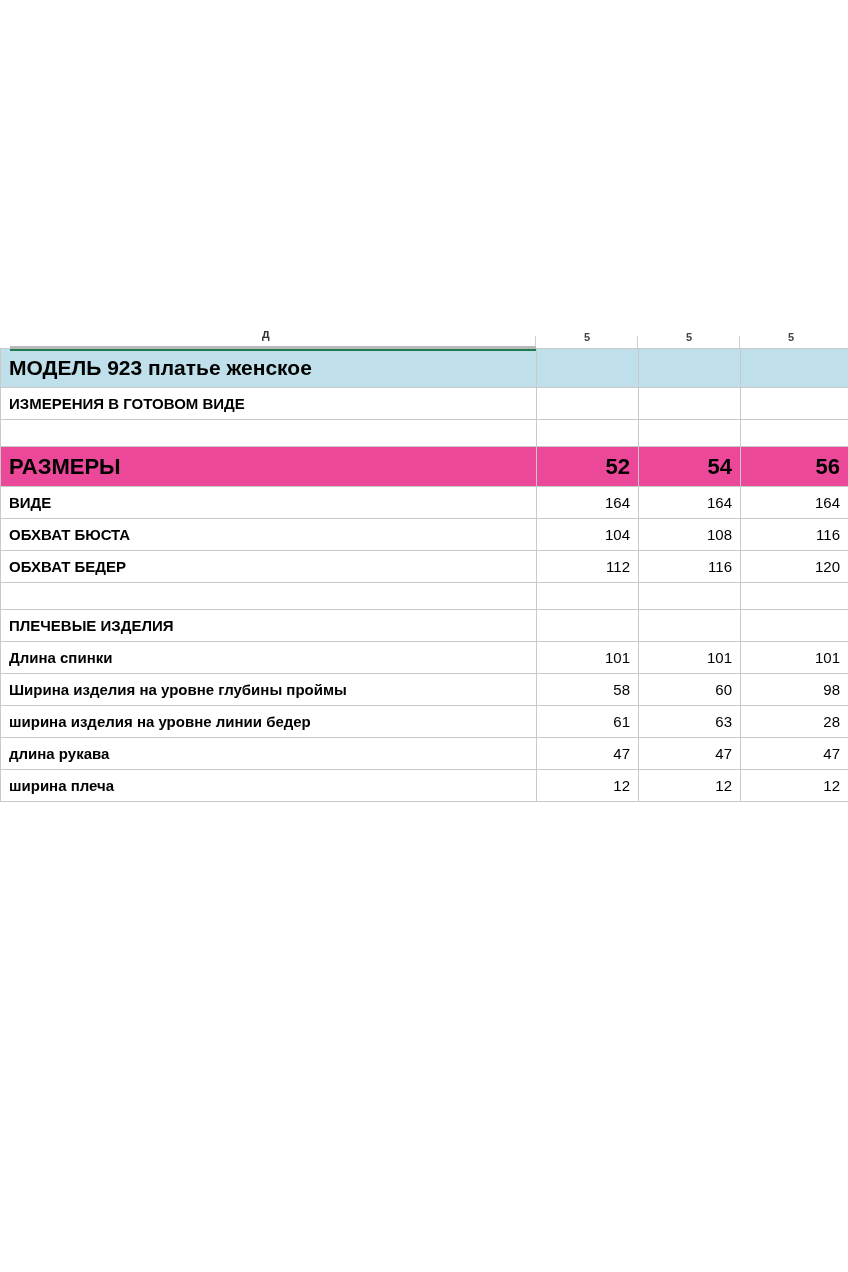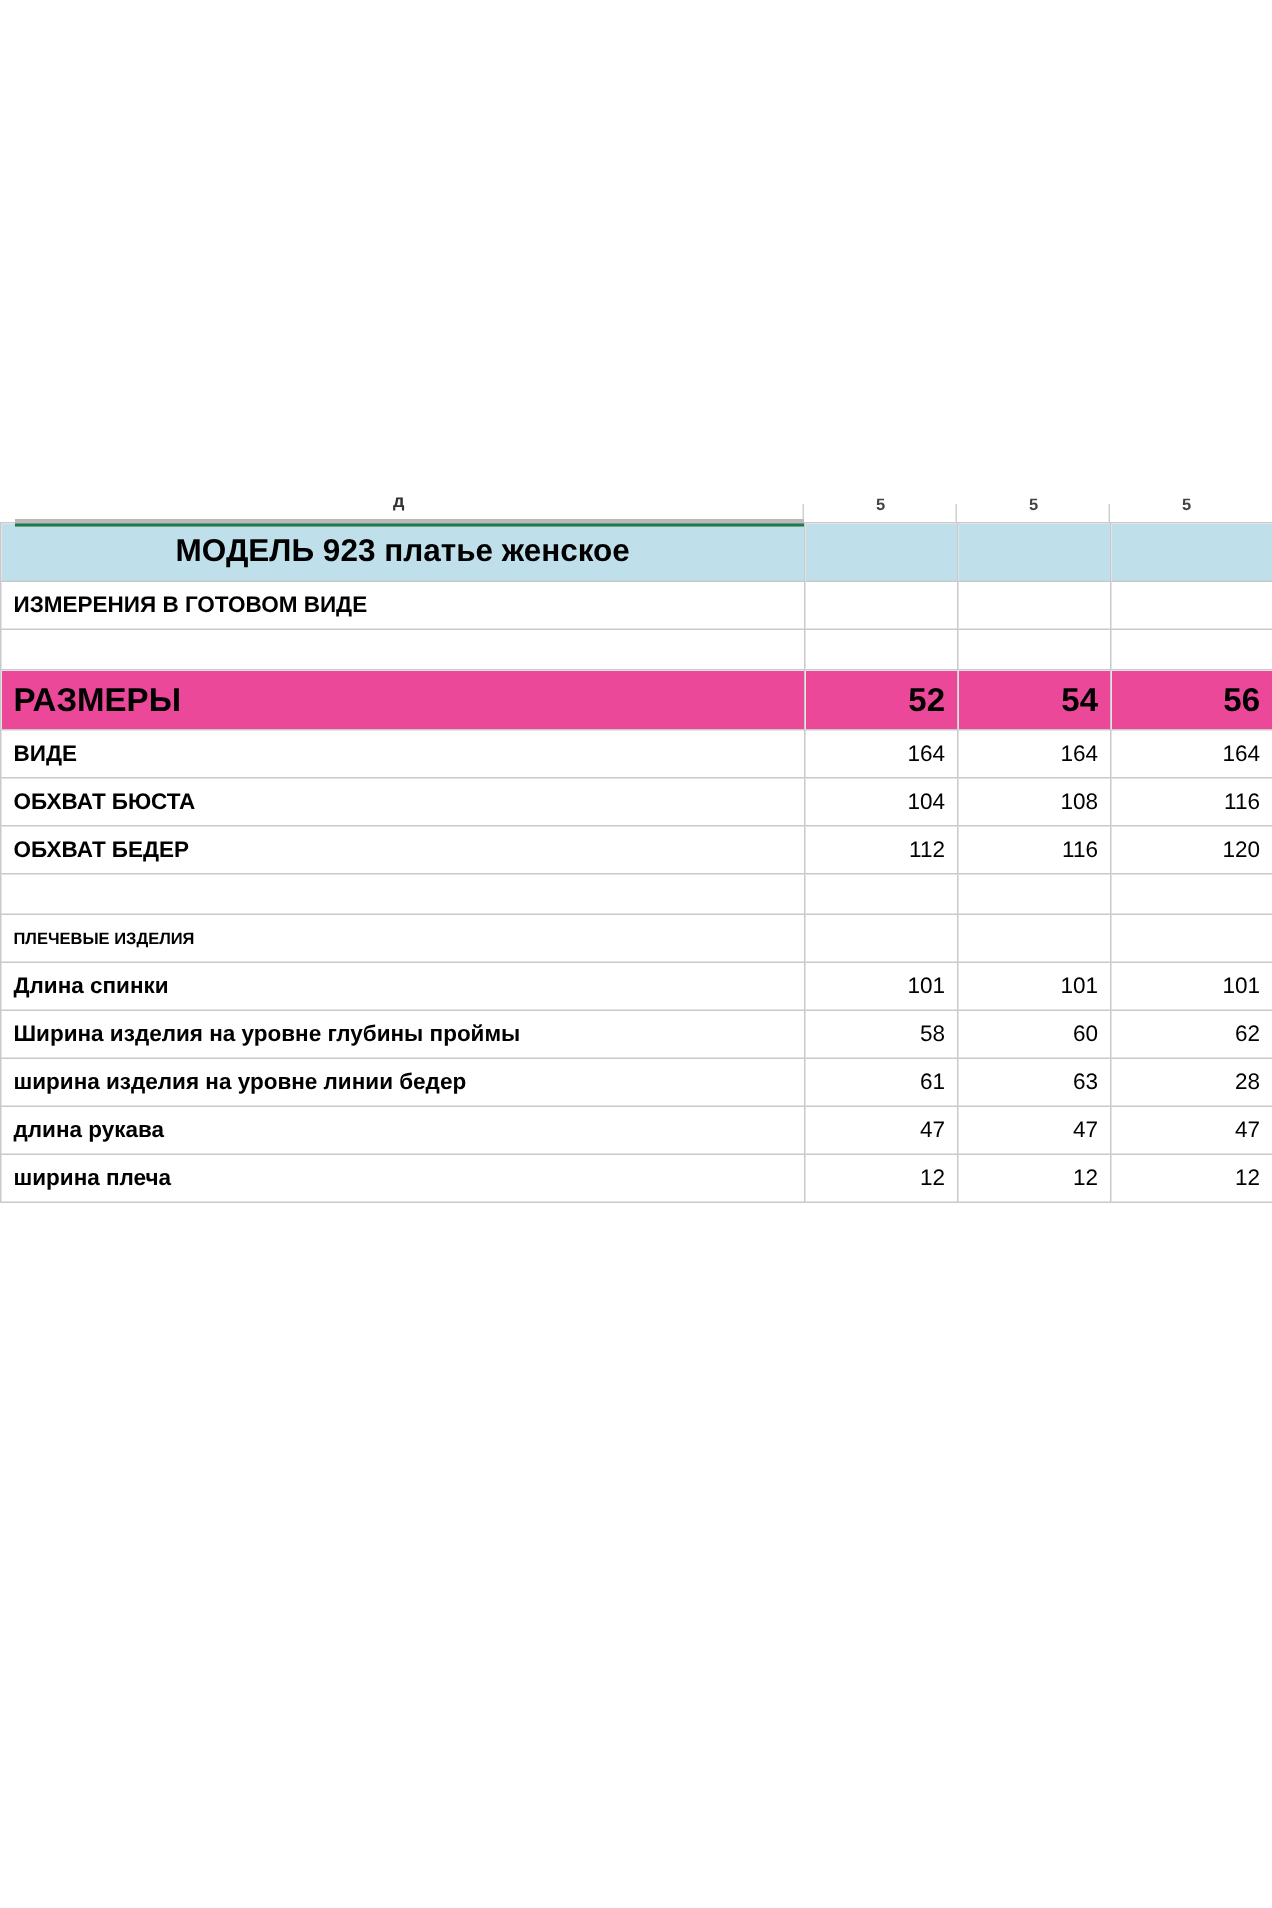--- a/index.html
+++ b/index.html
@@ -90,21 +90,21 @@
   td.label { text-align: left; }
   td.num { text-align: right; padding-right: 10px; }
 
   tr.title td {
     background: #bfe0ea;
     font-weight: bold;
     font-size: 21px;
     height: 38px;
     border-left: none;
   }
-  tr.title td.first { border-left: 1px solid #c9c9c9; text-align: center; }
+  tr.title td.first { border-left: 1px solid #c9c9c9; }
 
   tr.subtitle td {
     font-weight: bold;
     font-size: 15px;
   }
 
   tr.spacer td {
     height: 26px;
   }
 
@@ -112,21 +112,21 @@
     background: #ec4899;
     font-weight: bold;
     font-size: 22px;
     height: 39px;
   }
   tr.sizes td.num { font-size: 22px; }
 
   tr.row td.label { font-weight: bold; font-size: 15px; }
   tr.row td.num { font-size: 15px; }
 
-  tr.section td.label { font-weight: bold; font-size: 11px; }
+  tr.section td.label { font-weight: bold; font-size: 15px; }
 
   
   table.grid tr td:first-child { border-left: 1px solid #c9c9c9; }
   table.grid tr td:last-child { border-right: 1px solid #c9c9c9; }
 </style>
 </head>
 <body>
 
 <div class="sheet">
 
@@ -218,21 +218,21 @@
       <tr class="row">
         <td class="label">Длина спинки</td>
         <td class="num">101</td>
         <td class="num">101</td>
         <td class="num">101</td>
       </tr>
       <tr class="row">
         <td class="label">Ширина изделия на уровне глубины проймы</td>
         <td class="num">58</td>
         <td class="num">60</td>
-        <td class="num">62</td>
+        <td class="num">98</td>
       </tr>
       <tr class="row">
         <td class="label">ширина изделия на уровне линии бедер</td>
         <td class="num">61</td>
         <td class="num">63</td>
         <td class="num">28</td>
       </tr>
       <tr class="row">
         <td class="label">длина рукава</td>
         <td class="num">47</td>

